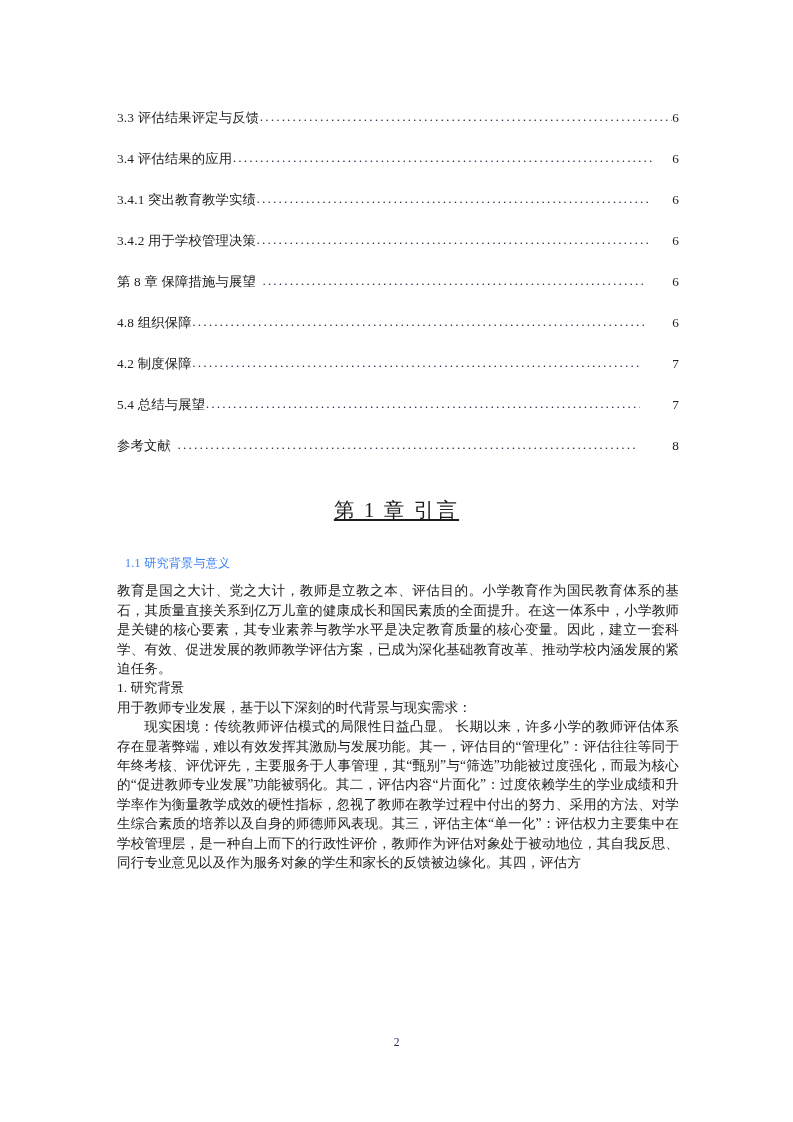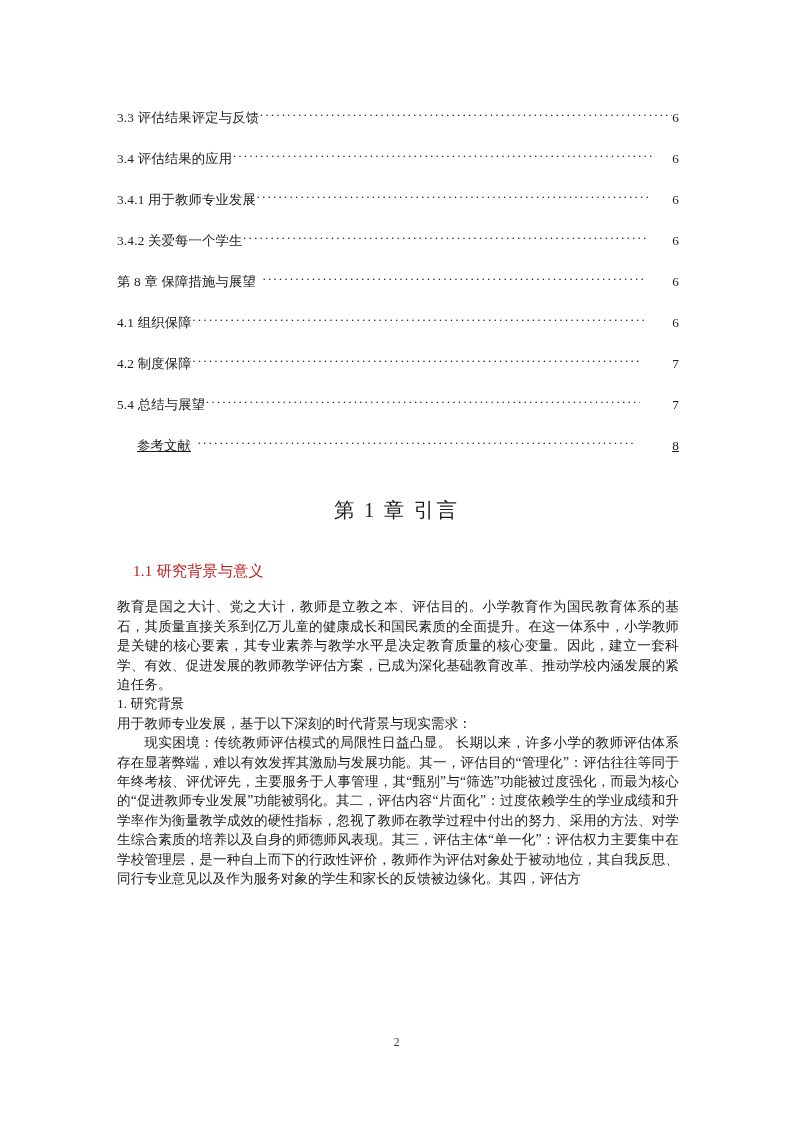--- a/index.html
+++ b/index.html
@@ -26,20 +26,21 @@
 
   
   .toc {
     position: absolute;
     left: 117px;
     top: 108px;
     width: 562px;
   }
   .toc-entry {
     display: flex;
+    align-items: flex-end;
     font-size: 13.3px;
     line-height: 20px;
     height: 20px;
     margin-bottom: 21px;
     white-space: nowrap;
     color: #1c1c1c;
   }
   .toc-entry .toc-label {
     flex: 0 0 auto;
     letter-spacing: 0.2px;
@@ -61,22 +62,21 @@
     color: #2a2a4a;
     white-space: nowrap;
   }
   .toc-entry .toc-page {
     flex: 0 0 auto;
     padding-left: 0px;
     letter-spacing: 0.2px;
   }
   
   .toc-entry.indented {
-    margin-left: 20px;
-    text-decoration: underline;
+    margin-left: 0;
   }
   .toc-entry.gap-before-dots .toc-label { padding-right: 6px; }
 
   
   .w0  .toc-dots { margin-right: 0px; }
   .w2  .toc-dots { margin-right: 20px; }
   .w3  .toc-dots { margin-right: 24px; }
   .w4  .toc-dots { margin-right: 28px; }
   .w5  .toc-dots { margin-right: 32px; }
   .w6  .toc-dots { margin-right: 36px; }
@@ -85,35 +85,36 @@
   .chapter-heading {
     position: absolute;
     left: 0;
     top: 496px;
     width: 793px;
     text-align: center;
     font-size: 20.5px;
     line-height: 28px;
     letter-spacing: 2.2px;
     color: #1c1c1c;
+    text-decoration: underline;
   }
 
   
   .body-block {
     position: absolute;
     left: 117px;
     top: 546px;
     width: 562px;
   }
   .sec-heading {
-    font-size: 15px;
+    font-size: 12px;
     line-height: 19.4px;
     letter-spacing: 0.3px;
-    color: #b91c1c;
-    margin: 16px;
+    color: #3b82f6;
+    margin: 8px;
   }
   p.body-para {
     margin: 0;
     font-size: 13.6px;
     line-height: 19.4px;
     text-align: justify;
     text-justify: inter-ideograph;
     color: #1c1c1c;
     letter-spacing: 0.05px;
   }
@@ -151,39 +152,39 @@
       <span class="toc-page">6</span>
     </div>
 
     <div class="toc-entry w2">
       <span class="toc-label">3.4  评估结果的应用</span>
       <span class="toc-dots"></span>
       <span class="toc-page">6</span>
     </div>
 
     <div class="toc-entry w3">
-      <span class="toc-label">3.4.1  用于教师专业发展</span>
+      <span class="toc-label">3.4.1  突出教育教学实绩</span>
       <span class="toc-dots"></span>
       <span class="toc-page">6</span>
     </div>
 
     <div class="toc-entry w3">
-      <span class="toc-label">3.4.2  关爱每一个学生</span>
+      <span class="toc-label">3.4.2  用于学校管理决策</span>
       <span class="toc-dots"></span>
       <span class="toc-page">6</span>
     </div>
 
     <div class="toc-entry w4 gap-before-dots">
       <span class="toc-label">第 8 章  保障措施与展望</span>
       <span class="toc-dots"></span>
       <span class="toc-page">6</span>
     </div>
 
     <div class="toc-entry w4">
-      <span class="toc-label">4.1  组织保障</span>
+      <span class="toc-label">4.8  组织保障</span>
       <span class="toc-dots"></span>
       <span class="toc-page">6</span>
     </div>
 
     <div class="toc-entry w5">
       <span class="toc-label">4.2  制度保障</span>
       <span class="toc-dots"></span>
       <span class="toc-page">7</span>
     </div>
 

